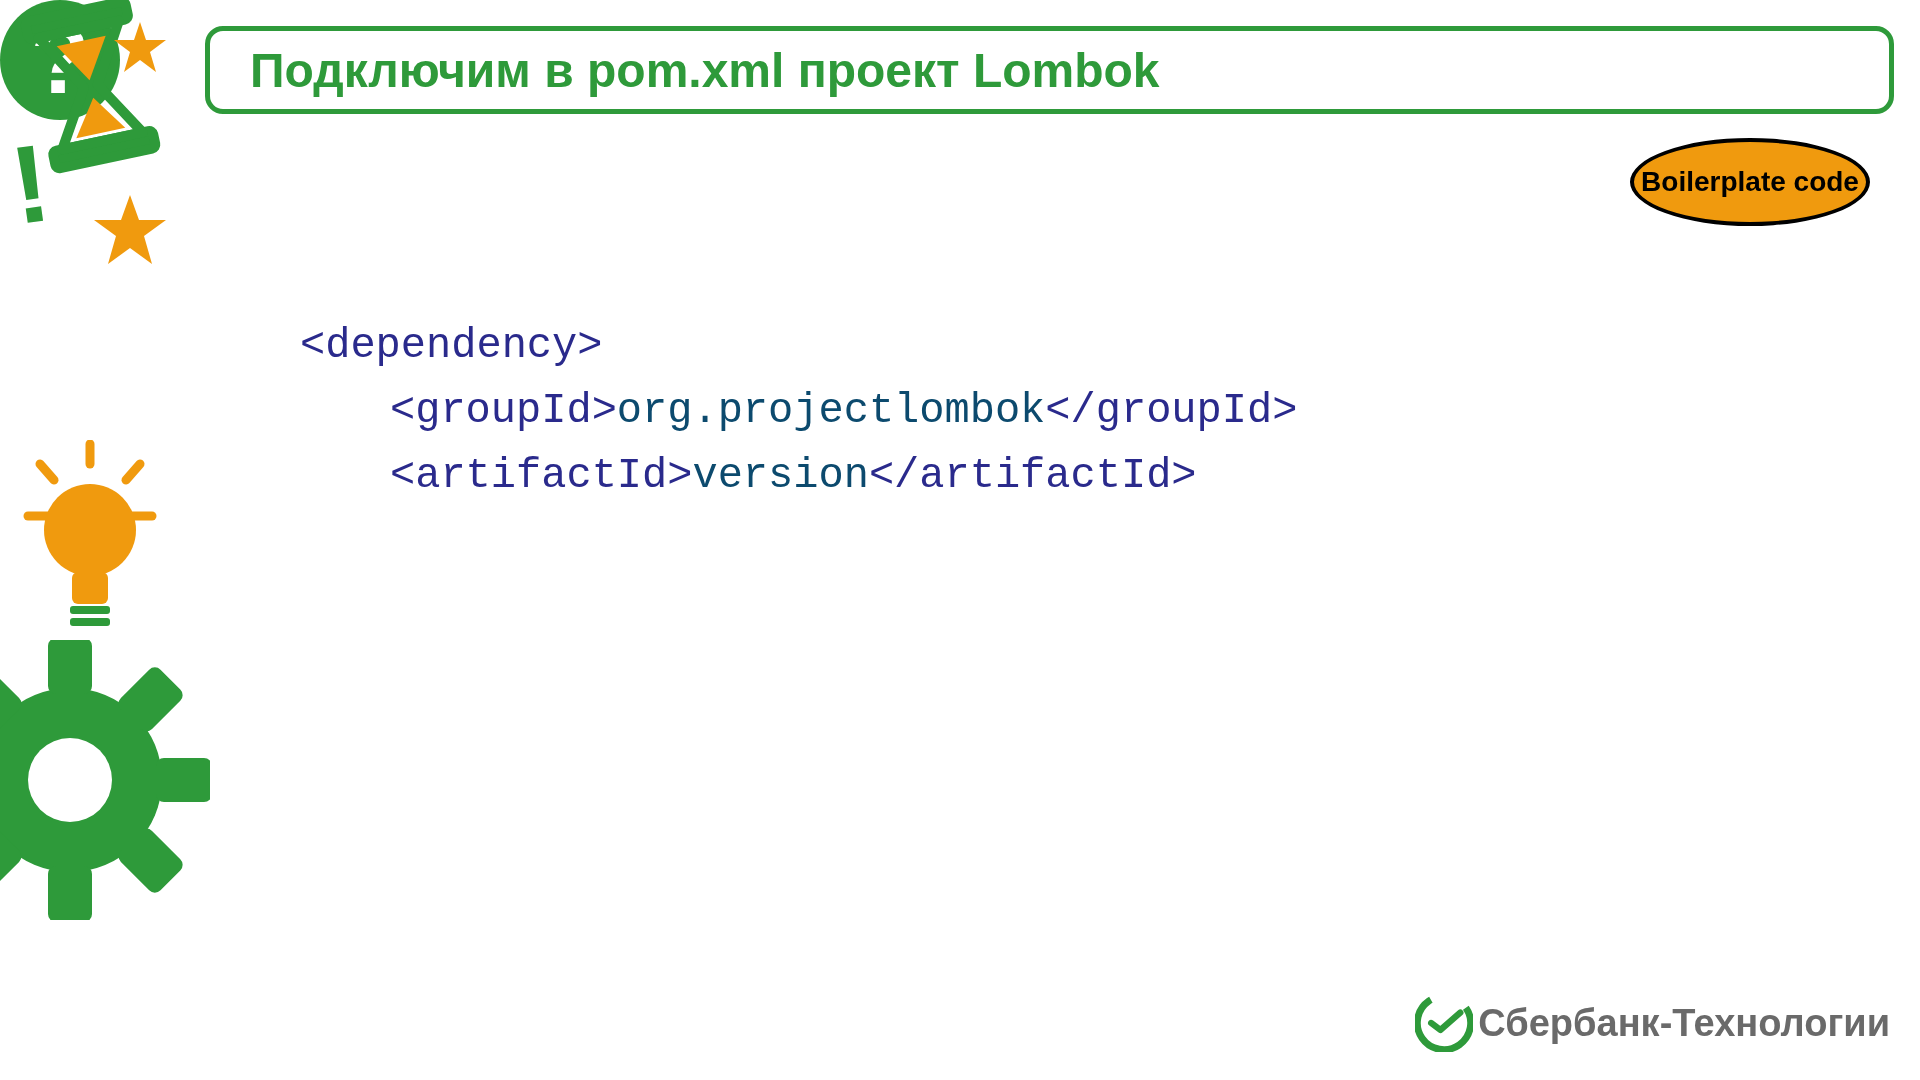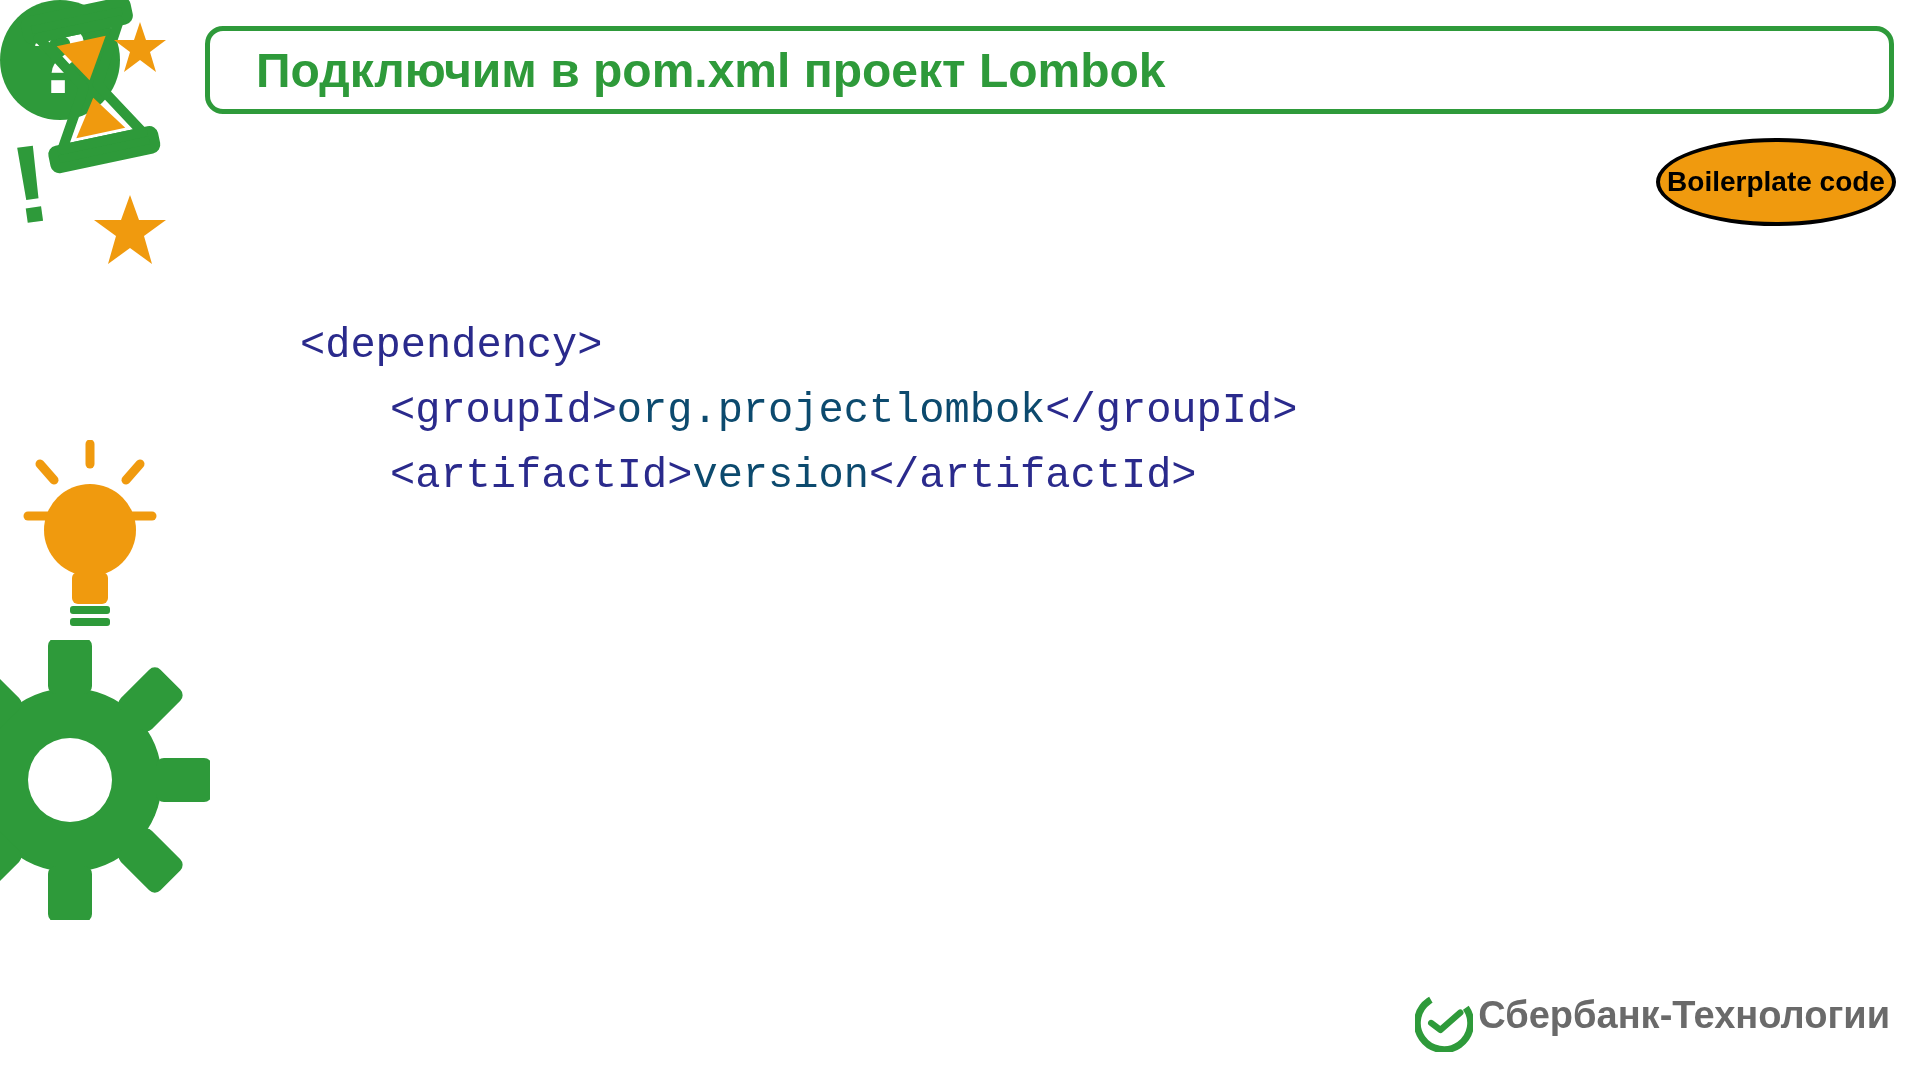--- a/index.html
+++ b/index.html
@@ -12,35 +12,35 @@
   .bulb{left:20px;top:440px}
   .qmark{left:-15px;top:258px;width:120px;height:120px;border-radius:50%;background:#2e9a3a;color:#fff;
          font-size:96px;font-weight:900;display:flex;align-items:center;justify-content:center}
   .star{position:absolute}
   .exc{position:absolute;left:12px;top:120px;color:#2e9a3a;font-size:110px;font-weight:900;transform:rotate(-8deg)}
   .hg{left:26px;top:2px;transform:rotate(-12deg)}
 
   
   .titlebar{position:absolute;left:205px;top:26px;right:26px;height:88px;border:5px solid #2e9a3a;border-radius:18px;
             display:flex;align-items:center;padding-left:34px;box-sizing:border-box}
-  .titlebar h1{margin:12px;color:#2e9a3a;font-size:48px;font-weight:800}
+  .titlebar h1{margin:6px;color:#2e9a3a;font-size:48px;font-weight:800}
 
   
-  .badge{position:absolute;right:24px;top:138px;width:232px;height:80px;border:4px solid #000;border-radius:50%/50%;
+  .badge{position:absolute;right:50px;top:138px;width:232px;height:80px;border:4px solid #000;border-radius:50%/50%;
          background:#f09a0e;display:flex;align-items:center;justify-content:center;text-align:center;
          color:#000;font-size:28px;font-weight:800;line-height:1.05}
 
   
   .code{position:absolute;left:300px;top:314px;font-family:"Courier New",monospace;font-size:42px;line-height:1.55}
   .tag{color:#2a2a8c}
   .txt{color:#0c4a6e}
   .ind1{padding-left:90px;display:inline-block}
 
   
-  .footer{position:absolute;right:30px;bottom:28px;display:flex;gap:5px}
+  .footer{position:absolute;right:30px;bottom:28px;display:flex;align-items:center;gap:5px}
   .footer .name{color:#6a6a6a;font-size:38px;font-weight:600}
   .sberlogo{width:58px;height:58px}
 
 </style>
 </head>
 <body>
 
 <div class="slide">
 
   <div class="deco">

